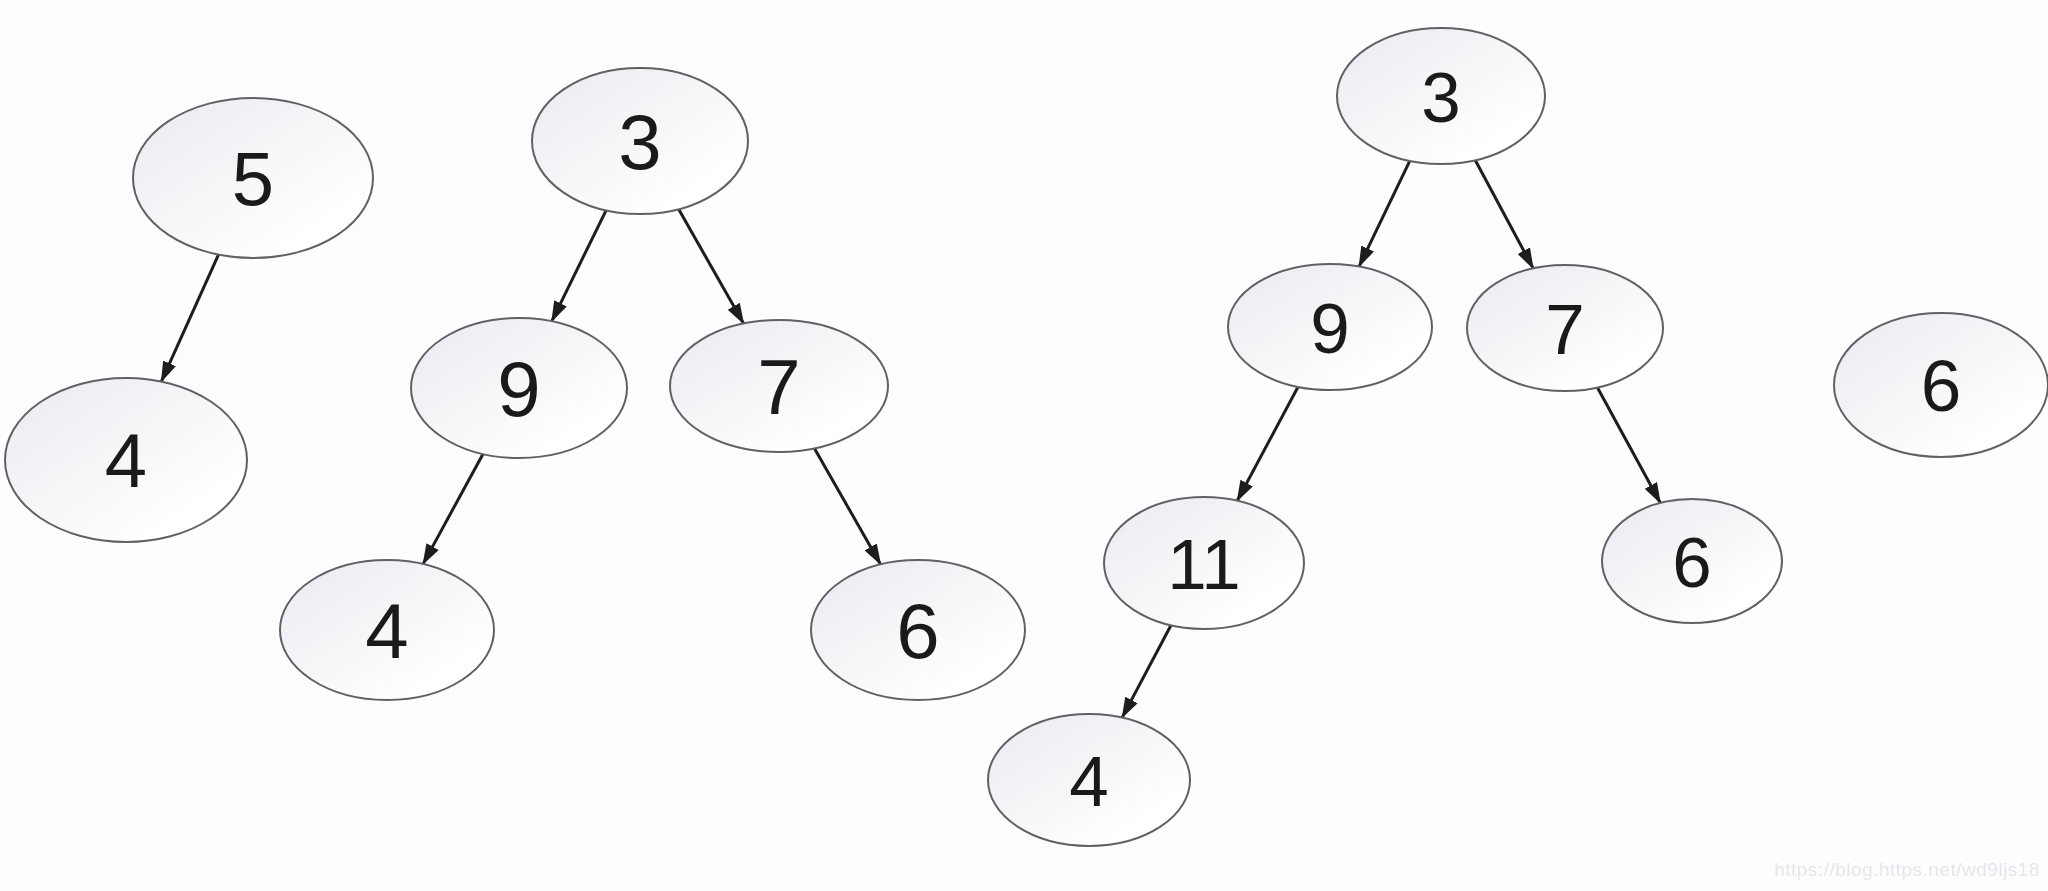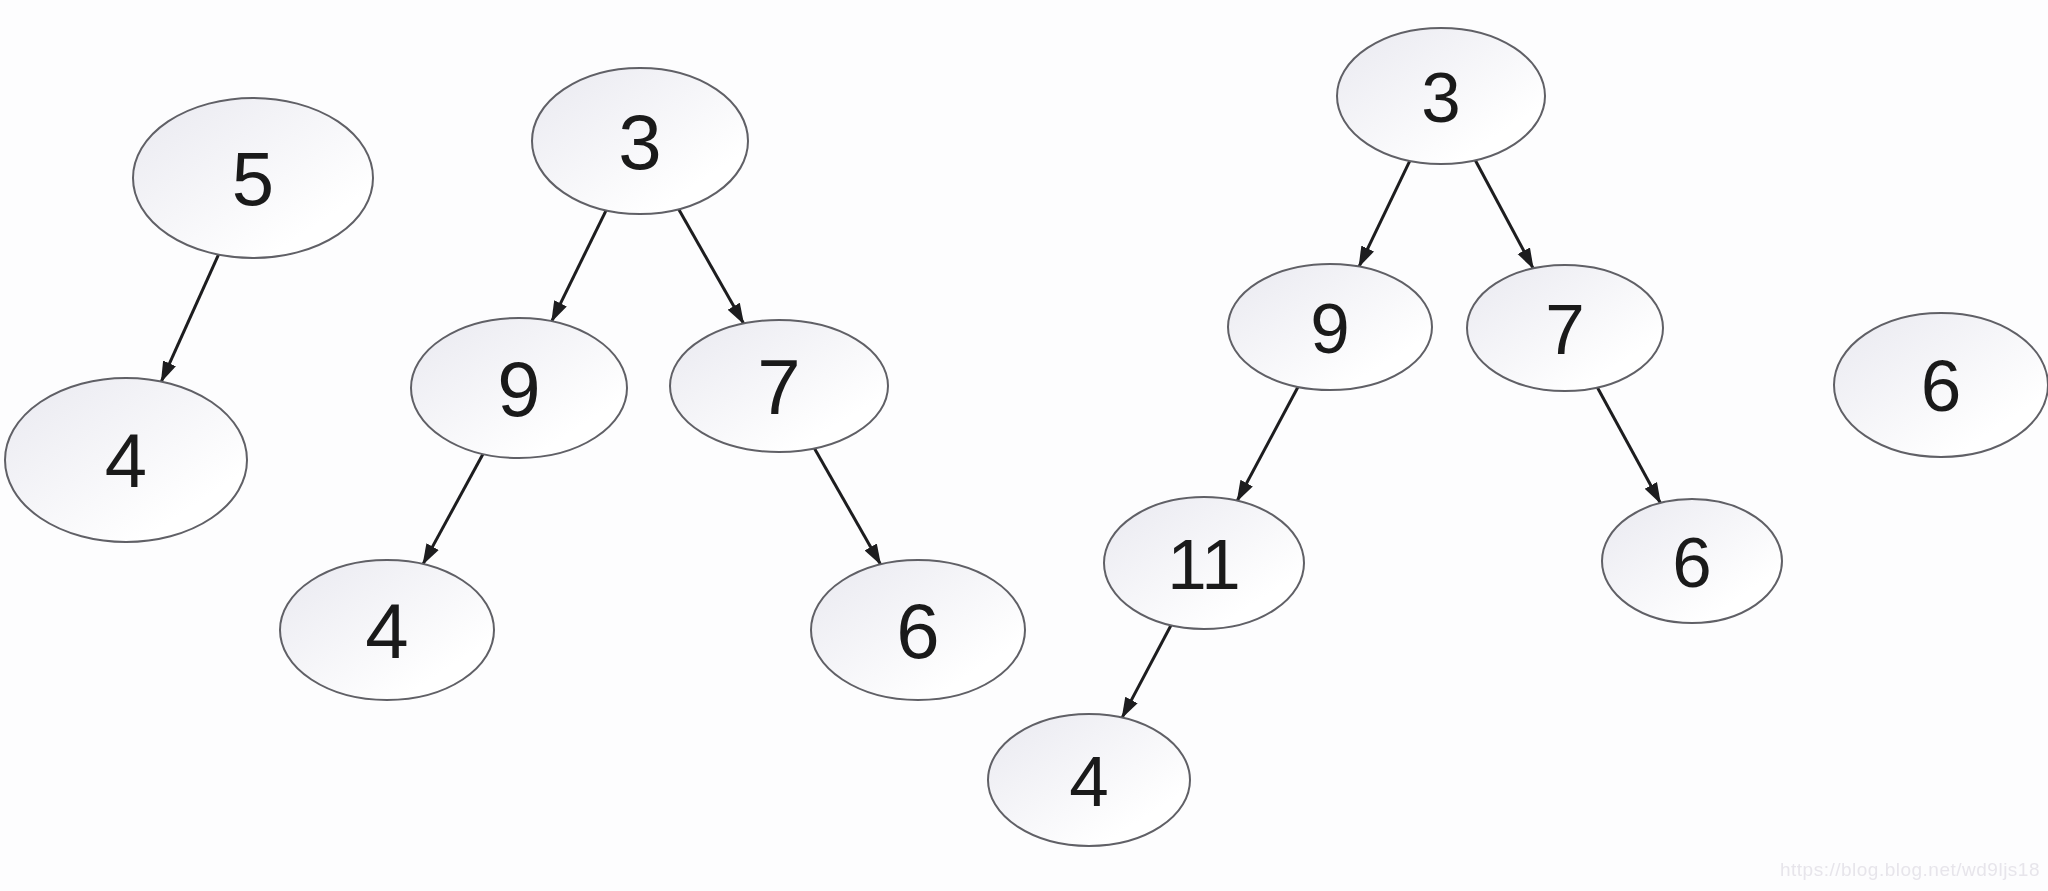--- a/index.html
+++ b/index.html
@@ -111,14 +111,14 @@
       </g>
       <g>
         <ellipse cx="1089" cy="780" rx="101" ry="66" fill="url(#nodeFill)" stroke="#606066" stroke-width="2"></ellipse>
         <text x="1089" y="780" dy="0.36em" text-anchor="middle" font-size="71" fill="#1a1a1a" class="node-label">4</text>
       </g>
       <g>
         <ellipse cx="1941" cy="385" rx="107" ry="72" fill="url(#nodeFill)" stroke="#606066" stroke-width="2"></ellipse>
         <text x="1941" y="385" dy="0.36em" text-anchor="middle" font-size="73" fill="#1a1a1a" class="node-label">6</text>
       </g>
     </svg>
-  <div class="watermark" title="https://blog.csdn.net/wd9ljs18" style="color: rgb(231, 229, 235);">https://blog.blog.net/wd9ljs18</div>
+  <div class="watermark" title="https://blog.csdn.net/wd9ljs18" style="color: rgb(231, 229, 235);">https://blog.https.net/wd9ljs18</div>
 </div>
 
 </body></html>

